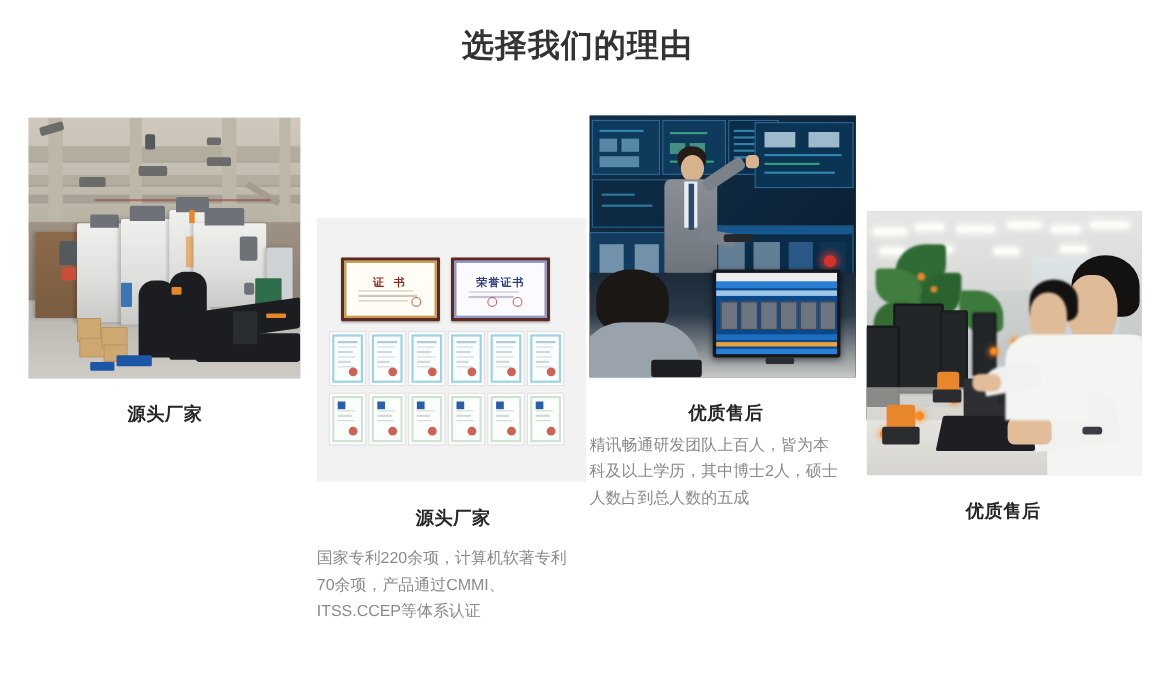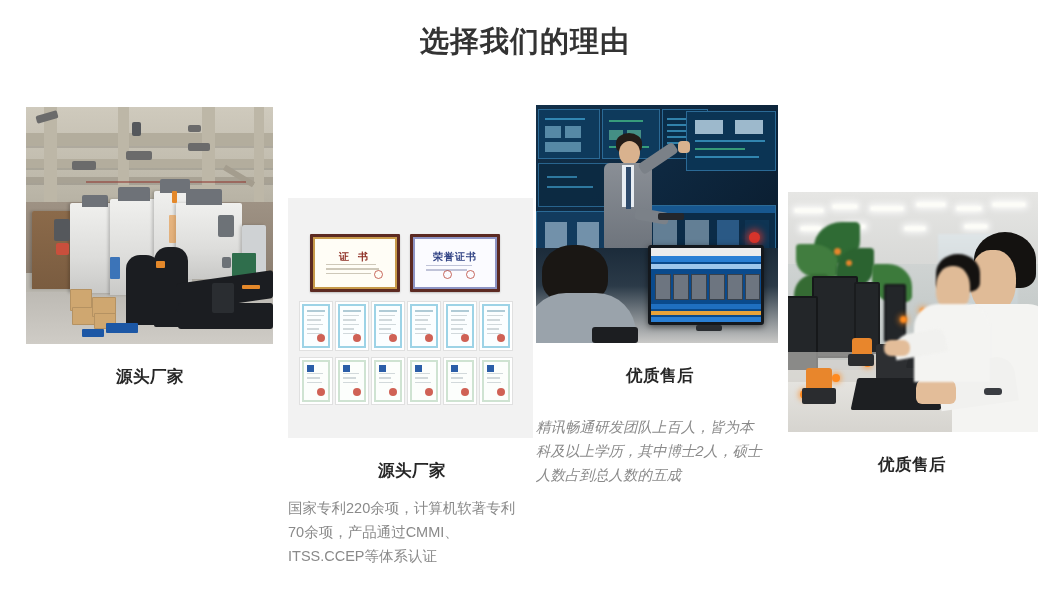--- a/index.html
+++ b/index.html
@@ -511,21 +511,21 @@
         </div>
       </div>
       <div style="position:absolute; left:160px; top:220px; width:26px; height:6px; background:#2a2d31; border-radius:2px;"></div>
 
       <div class="c-fg-head" style="left:6px; top:140px; width:66px; height:58px;"></div>
       <div class="c-fg-body" style="left:-10px; top:188px; width:110px; height:54px;"></div>
       <div style="position:absolute; left:56px; top:222px; width:46px; height:16px; background:#1c1e21; border-radius:3px;"></div>
     </div>
 
     <div class="card-title" style="margin-top:22px;">优质售后</div>
-    <div class="card-body" style="margin-top:28px; margin-left:26px; width:228px;font-style:italic;">精讯畅通研发团队上百人，皆为本科及以上学历，其中博士2人，硕士人数占到总人数的五成</div>
+    <div class="card-body" style="margin-top:6px; margin-left:26px; width:228px;">精讯畅通研发团队上百人，皆为本科及以上学历，其中博士2人，硕士人数占到总人数的五成</div>
   </div>
 
   <div class="card" style="left:762px; top:192px; width:300px;">
     <div class="photo office" style="left:26px; top:0; width:250px; height:240px; position:relative;">
       <div class="o-ceil"></div>
       <div class="o-tube o-blur" style="left:6px; top:16px; width:30px;"></div>
       <div class="o-tube o-blur" style="left:44px; top:12px; width:26px;"></div>
       <div class="o-tube o-blur" style="left:82px; top:14px; width:34px;"></div>
       <div class="o-tube o-blur" style="left:128px; top:10px; width:30px;"></div>
       <div class="o-tube o-blur" style="left:168px; top:14px; width:26px;"></div>

